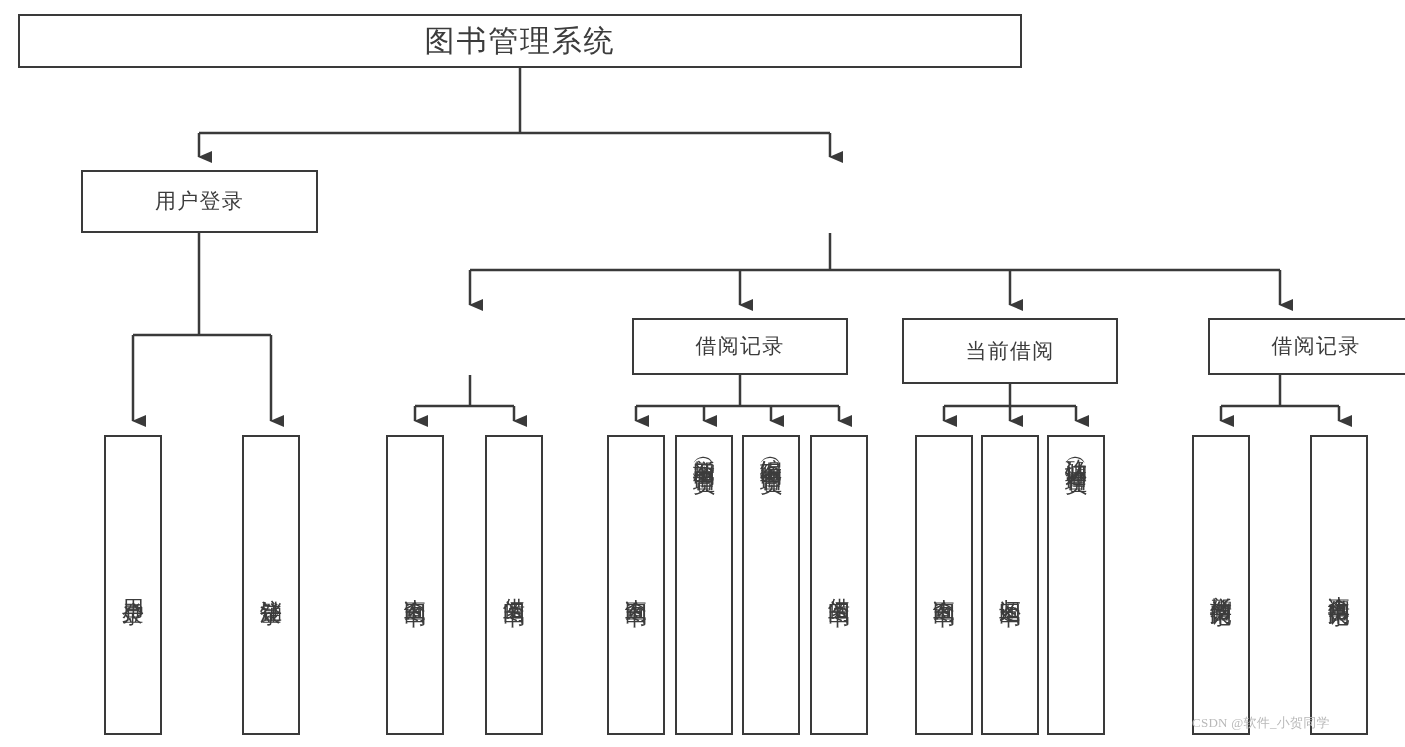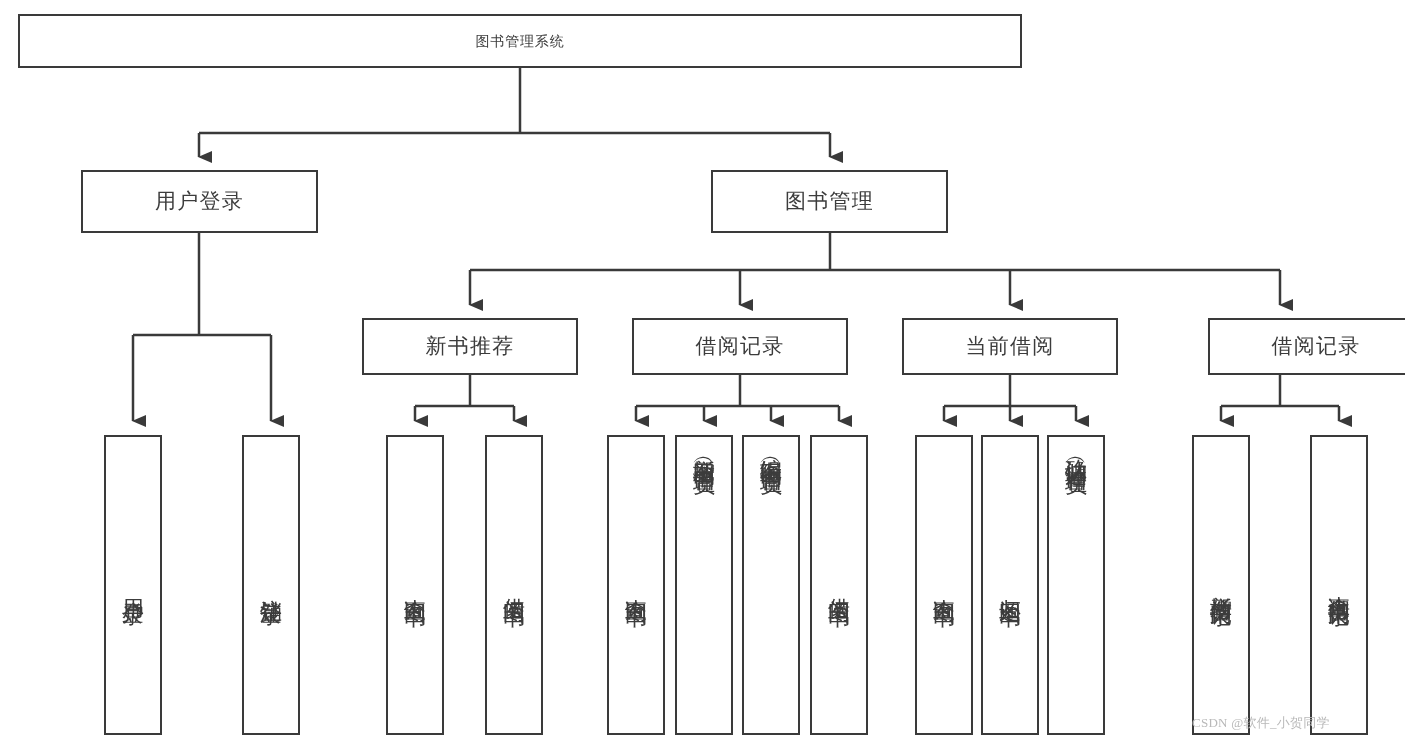--- a/index.html
+++ b/index.html
@@ -42,21 +42,21 @@
     letter-spacing: 0.06em;
     line-height: 1.05;
     color: #3c3c3c;
     white-space: nowrap;
   }
   
   .node-h .node-label {
     font-size: 21px;
   }
   .node-root .node-label {
-    font-size: 14px;
+    font-size: 30px;
   }
   
   .node-v {
     align-items: flex-start;
     justify-content: center;
     padding-top: 4px;
   }
   .node-v .node-label {
     writing-mode: vertical-rl;
     text-orientation: upright;
@@ -136,33 +136,27 @@
   </svg>
 
   <div class="node-box node-h node-root" style="left:18px; top:14px; width:1004px; height:54px;">
     <span class="node-label">图书管理系统</span>
   </div>
 
   <div class="node-box node-h" style="left:81px; top:170px; width:237px; height:63px;">
     <span class="node-label">用户登录</span>
   </div>
 
-  <div class="node-box node-h" style="left:711px; top:170px; width:237px; height:63px;">
-    <span class="node-label">图书管理</span>
-  </div>
-
-  <div class="node-box node-h" style="left:362px; top:318px; width:216px; height:57px;">
-    <span class="node-label">新书推荐</span>
-  </div>
+
 
   <div class="node-box node-h" style="left:632px; top:318px; width:216px; height:57px;">
     <span class="node-label">借阅记录</span>
   </div>
 
-  <div class="node-box node-h" style="left:902px; top:318px; width:216px; height:57px;">
+  <div class="node-box node-h" style="left:902px; top:318px; width:216px; height:66px;">
     <span class="node-label">当前借阅</span>
   </div>
 
   <div class="node-box node-h" style="left:1172px; top:318px; width:216px; height:57px;margin-left:36px;">
     <span class="node-label">借阅记录</span>
   </div>
 
   <div class="node-box node-v center-v" style="left:104px; top:435px; width:58px; height:300px;">
     <span class="node-label">用户登录</span>
   </div>

